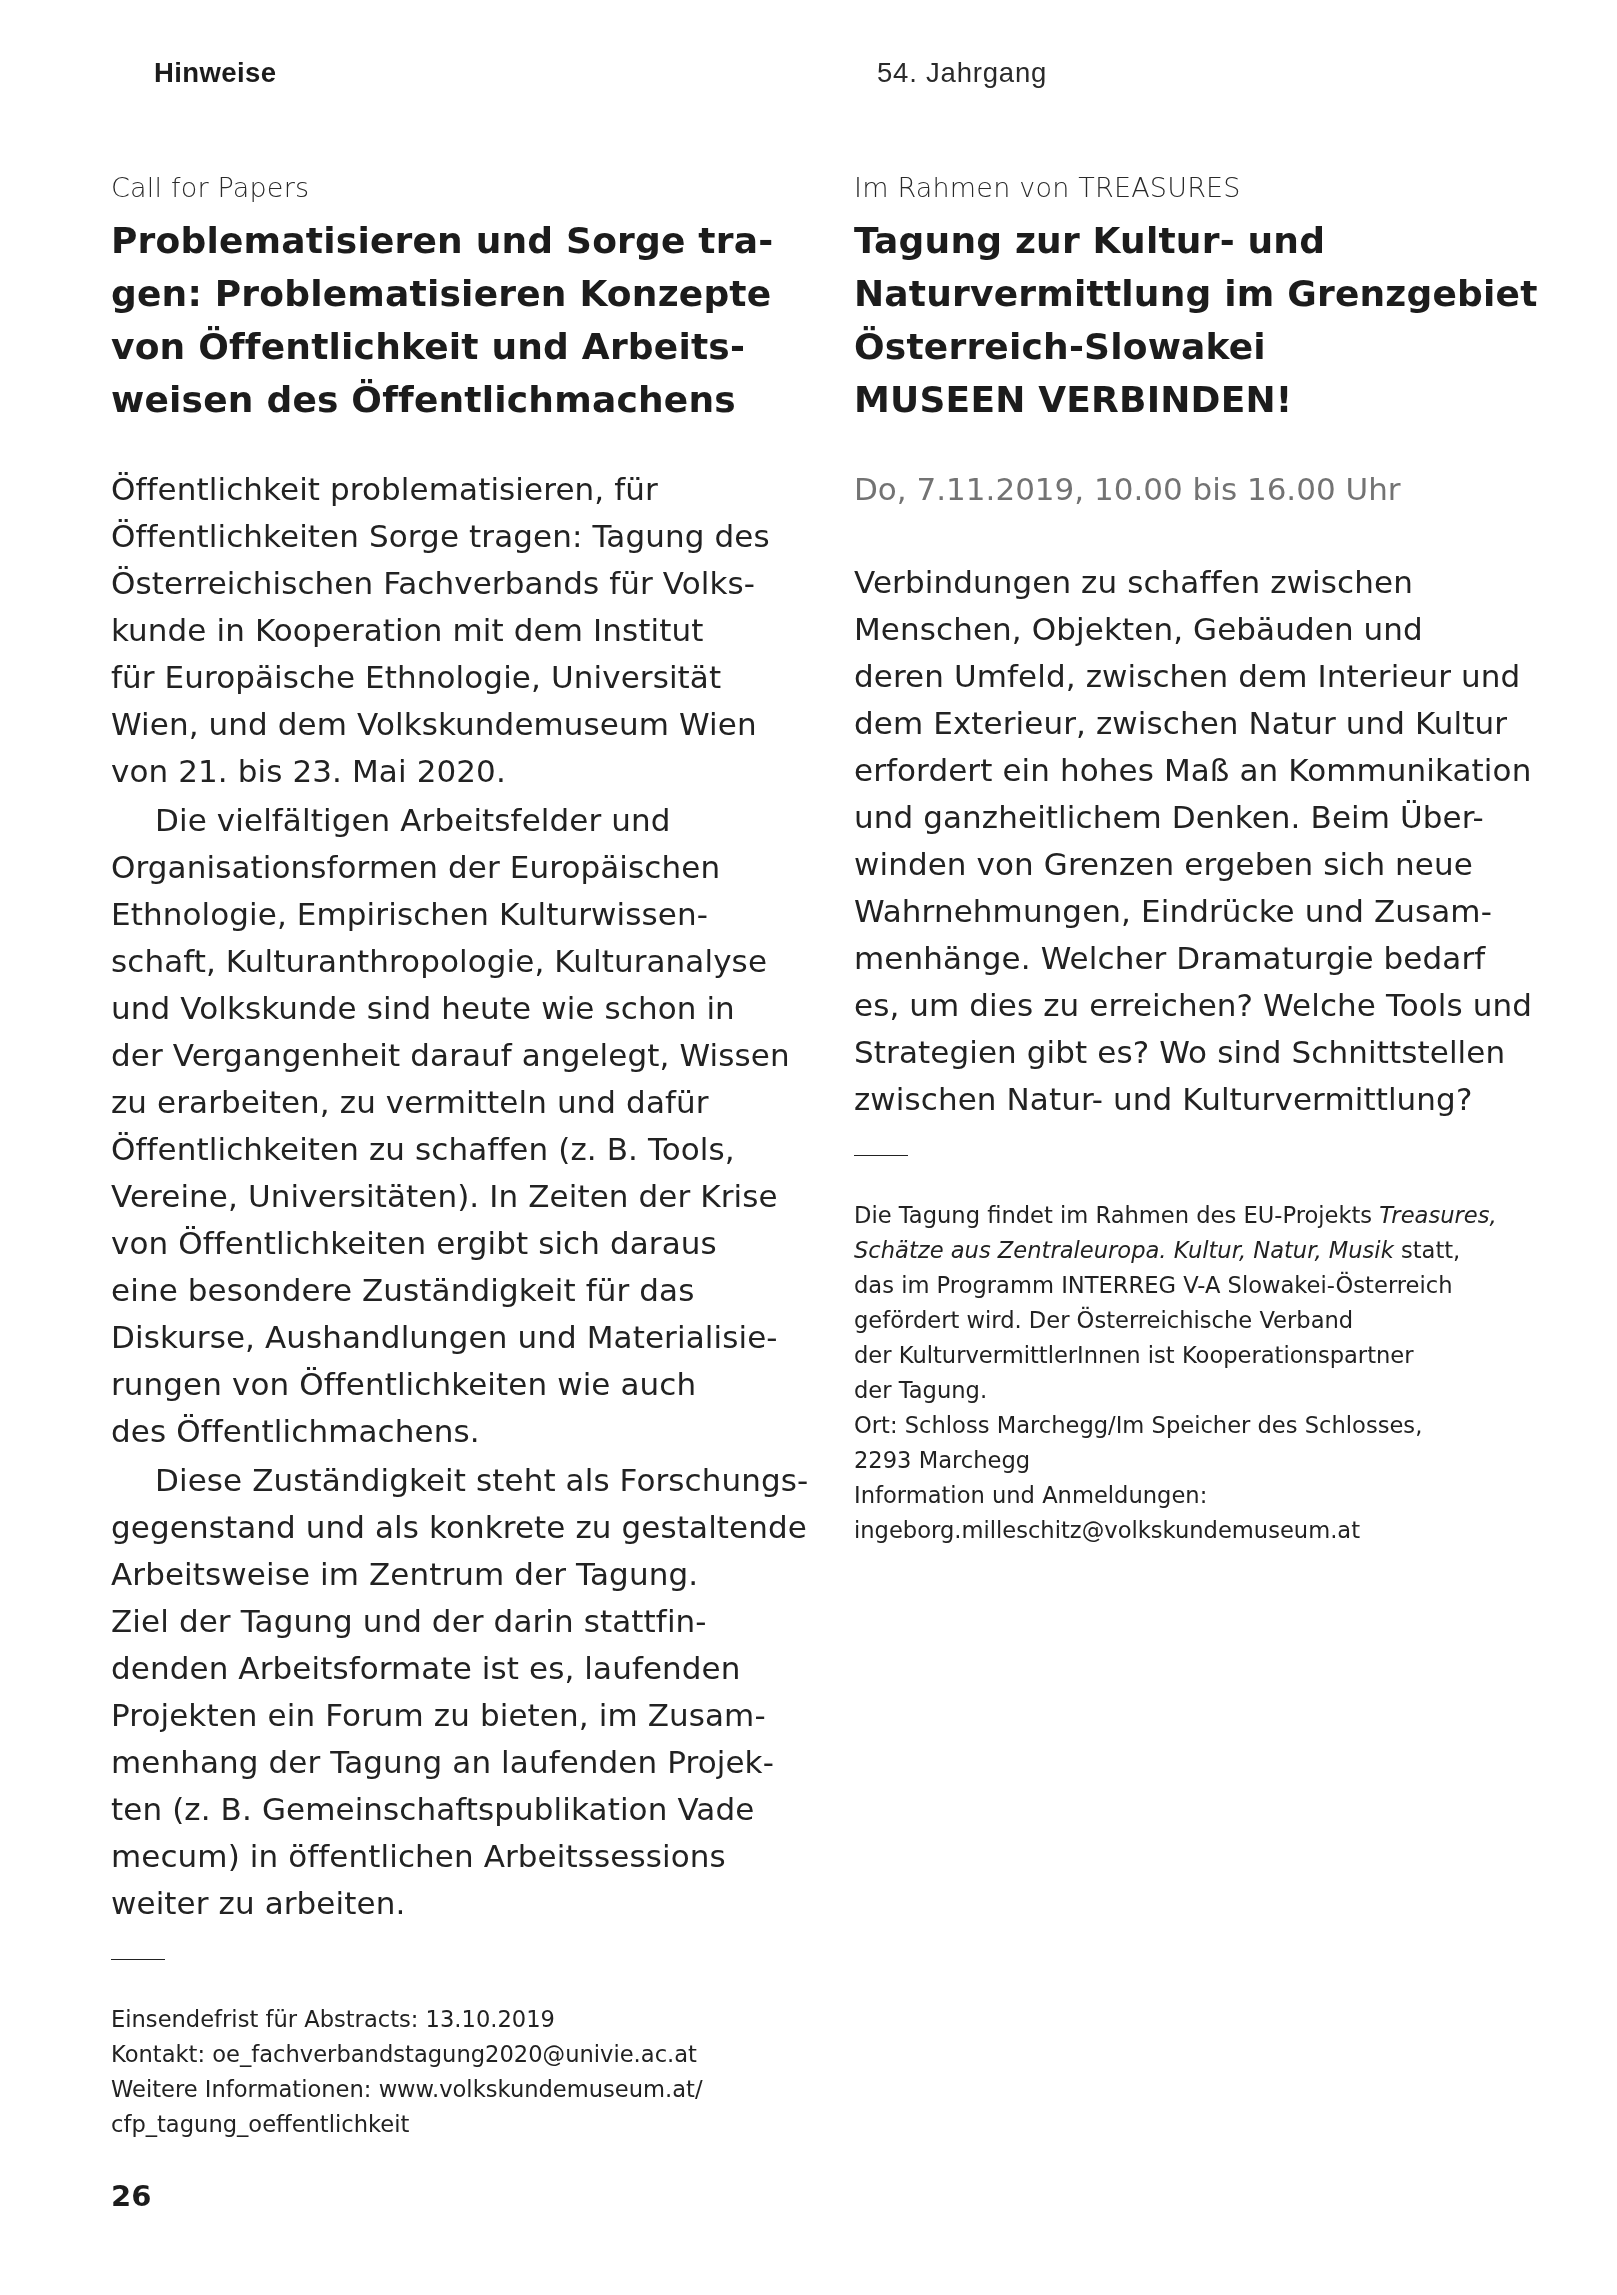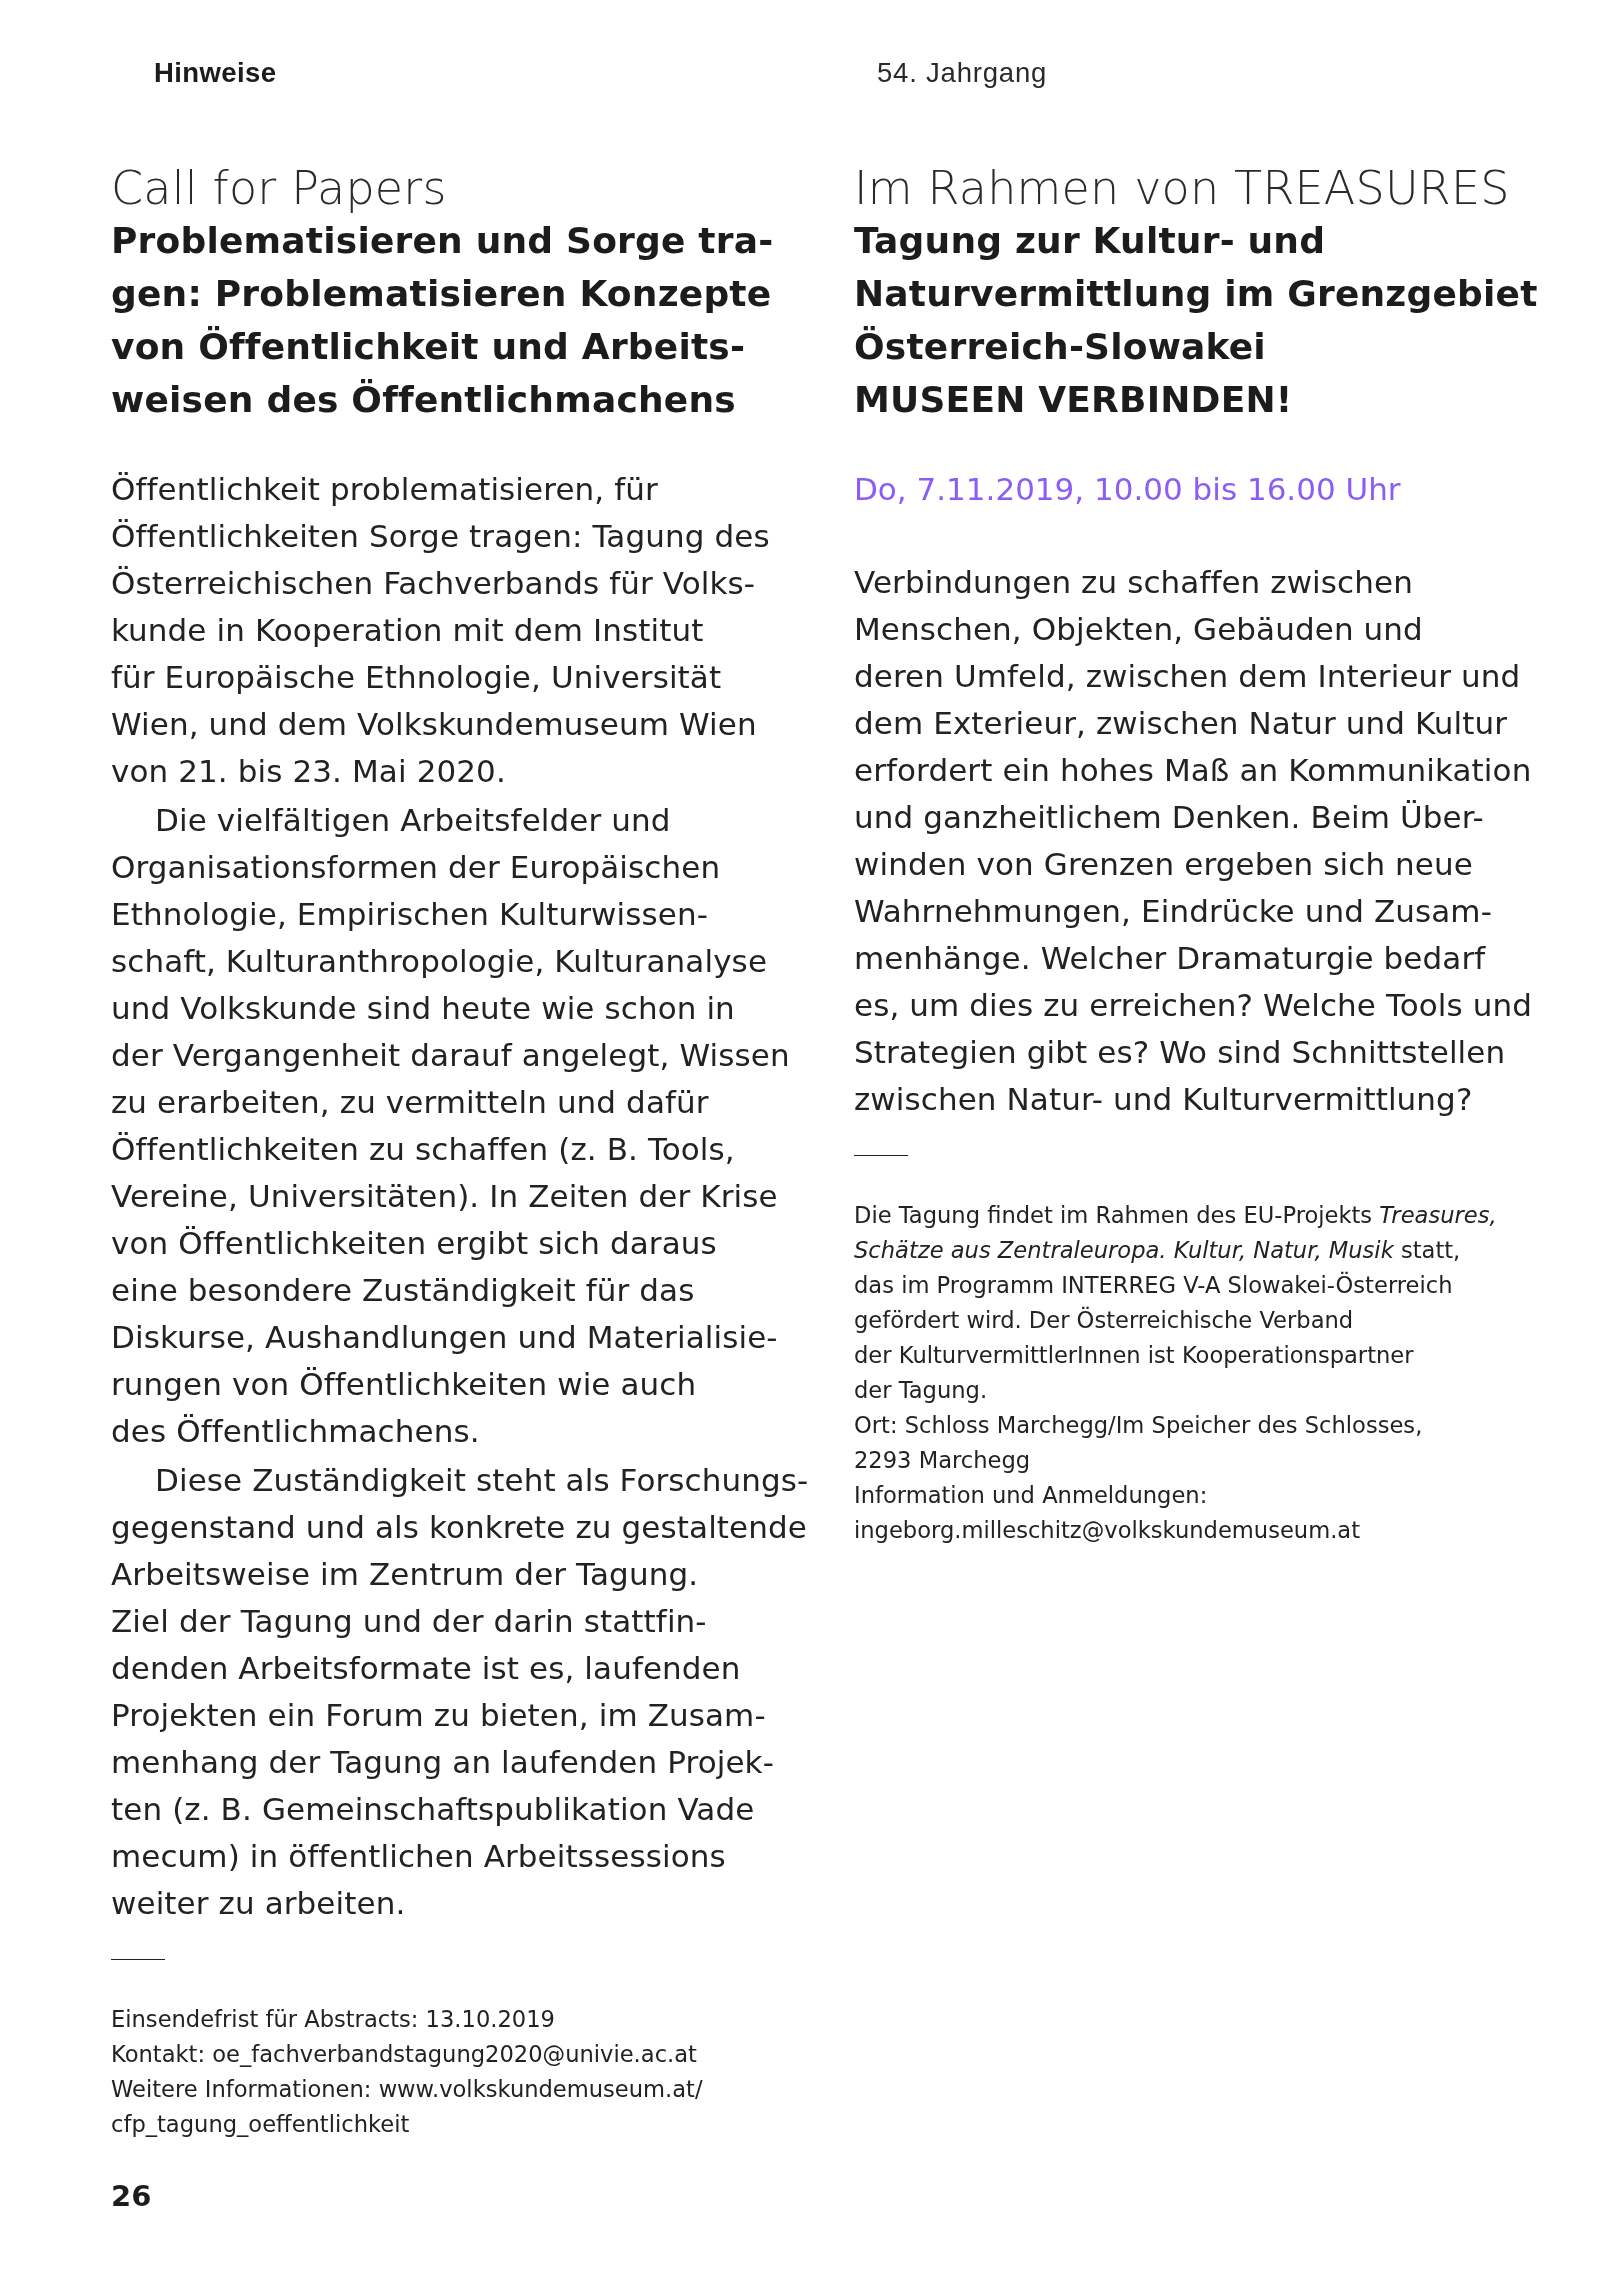--- a/index.html
+++ b/index.html
@@ -35,21 +35,21 @@
     }
     .column {
       position: absolute;
       top: 162px;
       width: 695px;
     }
     .col-left { left: 111px; }
     .col-right { left: 854px; width: 712px; }
 
     .kicker {
-      font-size: 46px;
+      font-size: 27px;
       font-weight: normal;
       color: #2a2a2a;
       line-height: 52px;
       letter-spacing: 0.2px;
       -webkit-text-stroke: 0px;
       font-family: "DejaVu Sans", sans-serif;
       font-weight: 200;
       margin: 0;
     }
     .headline {
@@ -89,21 +89,21 @@
       color: #222;
       font-family: "DejaVu Sans", sans-serif;
     }
     .small-line { display: block; white-space: nowrap; }
     .small-line em { font-style: italic; }
 
     .date-line {
       margin-top: 40px;
       font-size: 31px;
       line-height: 47px;
-      color: #8b5cf6;
+      color: #737373;
       font-family: "DejaVu Sans", sans-serif;
     }
     .right-body { margin-top: 46px; }
 
     .page-number {
       position: absolute;
       left: 111px;
       top: 2179px;
       font-size: 29px;
       font-weight: bold;

